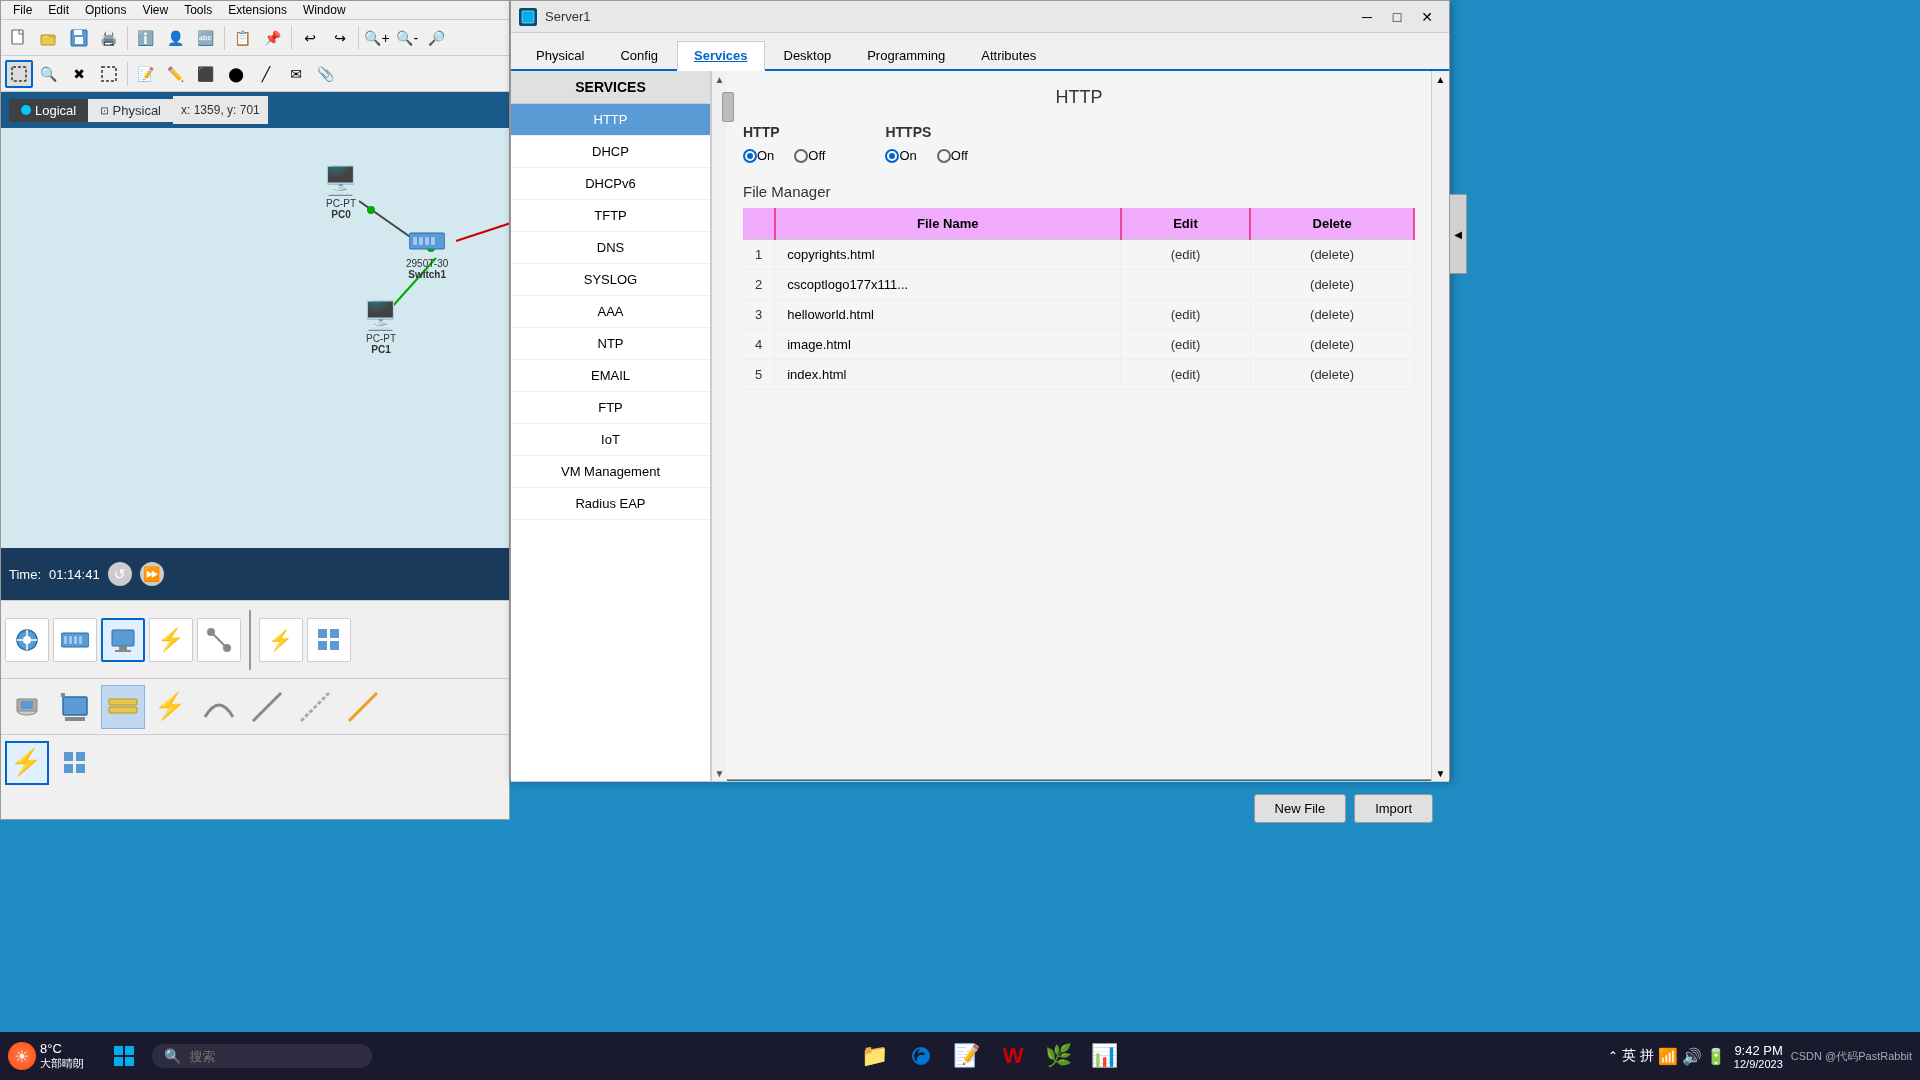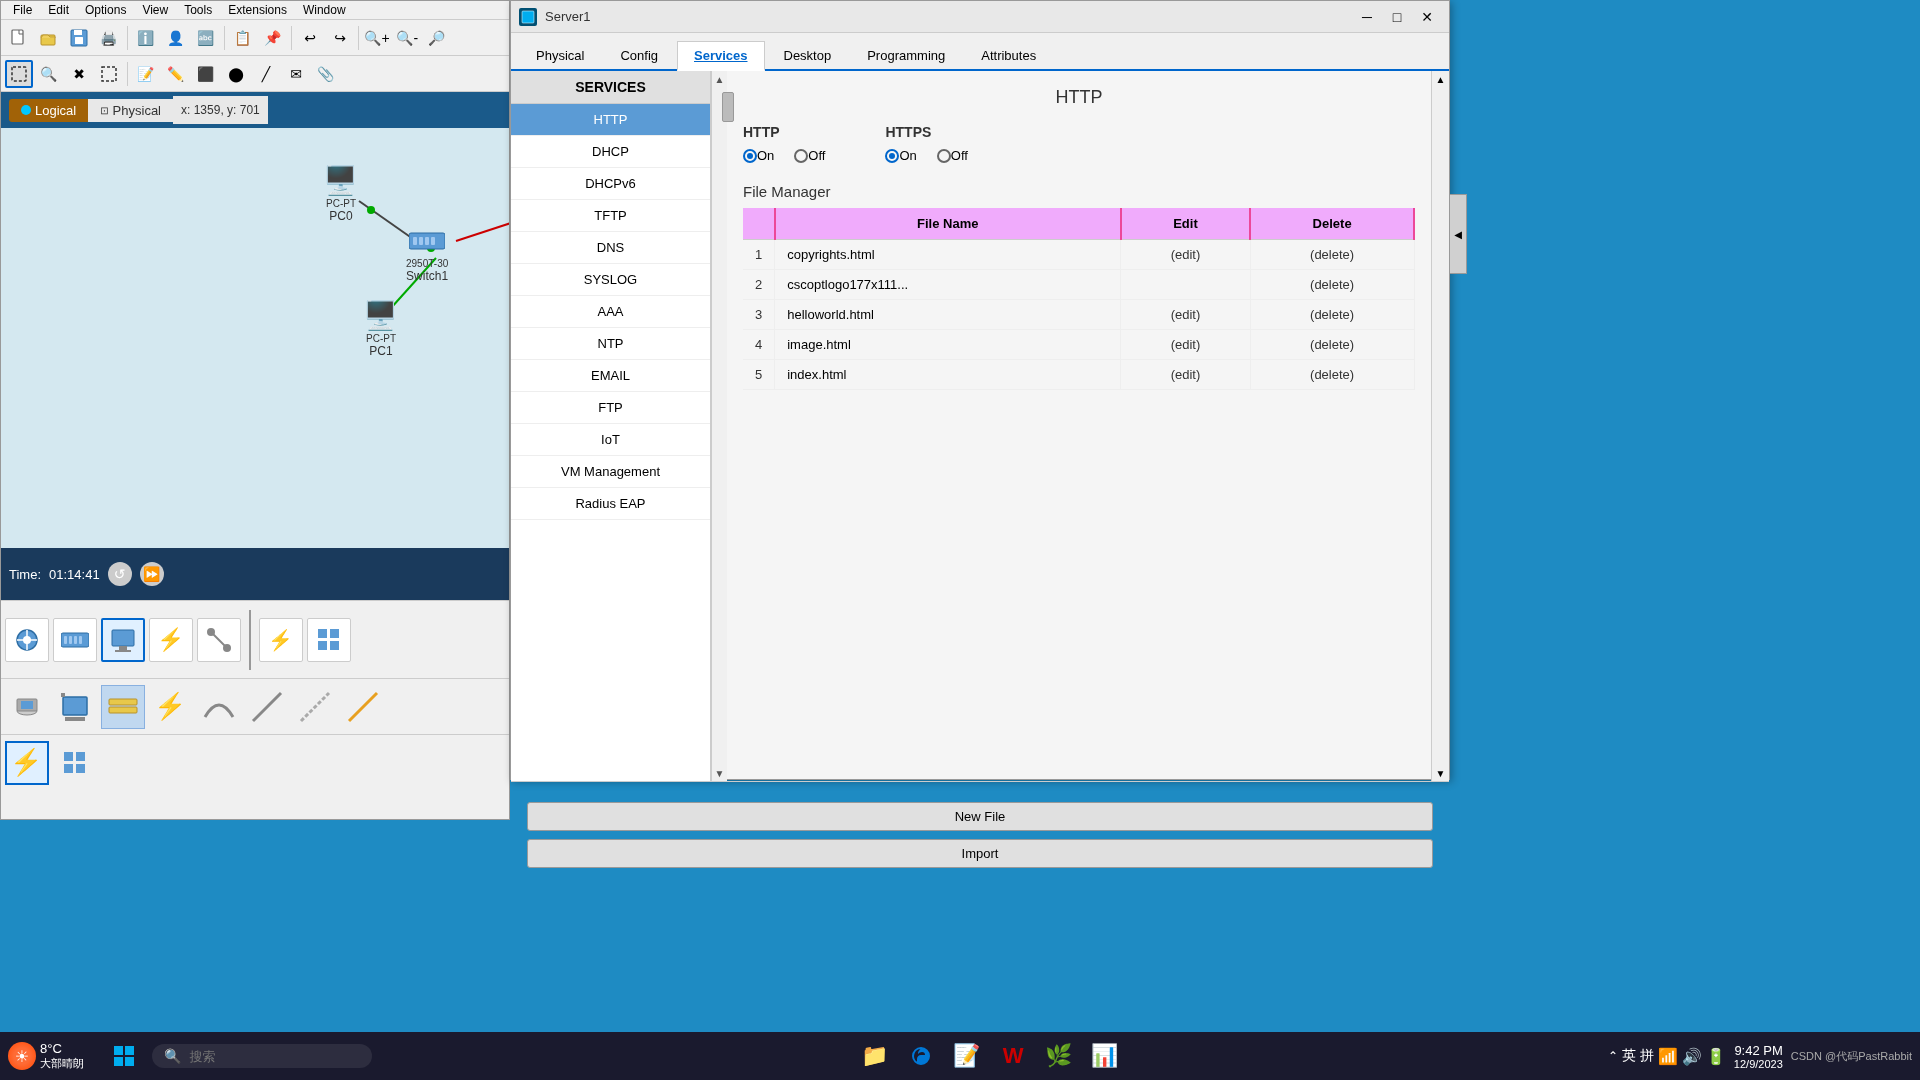--- a/index.html
+++ b/index.html
@@ -29,30 +29,30 @@
     .cpt-titlebar { background: linear-gradient(to bottom, #4a9fd4, #2e6da4); height: 28px; display: flex; align-items: center; padding: 0 8px; gap: 6px; }
     .cpt-title { color: white; font-size: 12px; font-weight: bold; }
     .cpt-logo { width: 16px; height: 16px; background: #005073; border-radius: 2px; display: flex; align-items: center; justify-content: center; }
     .cpt-menubar { background: #f0f0f0; height: 19px; display: flex; align-items: center; padding: 0 4px; border-bottom: 1px solid #ccc; }
     .cpt-menubar span { padding: 2px 8px; font-size: 12px; cursor: pointer; }
     .cpt-toolbar { background: #f0f0f0; height: 36px; display: flex; align-items: center; padding: 2px 4px; gap: 2px; border-bottom: 1px solid #ccc; }
     .tb-btn { width: 28px; height: 28px; display: flex; align-items: center; justify-content: center; cursor: pointer; border: 1px solid transparent; border-radius: 2px; font-size: 14px; }
     .tb-sep { width: 1px; height: 24px; background: #ccc; margin: 0 2px; }
     .cpt-toolbar2 { background: #f0f0f0; height: 36px; display: flex; align-items: center; padding: 2px 4px; gap: 2px; border-bottom: 1px solid #ccc; }
     .view-bar { background: #1a5a8a; height: 36px; display: flex; align-items: center; padding: 4px 8px; gap: 0; }
-    .view-logical { background: #a16207; color: white; padding: 4px 12px; font-size: 13px; display: flex; align-items: center; gap: 4px; cursor: pointer; border-radius: 3px 0 0 3px; }
+    .view-logical { background: #404040; color: white; padding: 4px 12px; font-size: 13px; display: flex; align-items: center; gap: 4px; cursor: pointer; border-radius: 3px 0 0 3px; }
     .view-logical .dot { width: 10px; height: 10px; background: #00c8ff; border-radius: 50%; }
     .view-physical { background: #e8e8e8; color: #333; padding: 4px 12px; font-size: 13px; display: flex; align-items: center; gap: 4px; cursor: pointer; }
     .view-physical .icon { font-size: 10px; }
     .coord-display { color: #333; font-size: 12px; padding: 0 8px; background: #e8e8e8; height: 100%; display: flex; align-items: center; }
     .canvas-area { background: #d4e8f0; flex: 1; position: relative; overflow: hidden; }
     .network-device { position: absolute; display: flex; flex-direction: column; align-items: center; cursor: pointer; }
     .device-icon { width: 40px; height: 35px; display: flex; align-items: center; justify-content: center; }
     .device-label { font-size: 10px; text-align: center; color: #333; font-weight: normal; }
-    .device-sublabel { font-size: 12px; color: #333; }
+    .device-sublabel { font-size: 10px; color: #333; font-weight: bold; }
     .cpt-bottom { background: #1a3a5c; height: 52px; display: flex; align-items: center; padding: 0 8px; }
     .time-info { color: white; font-size: 13px; display: flex; align-items: center; gap: 8px; }
     .play-btn { width: 24px; height: 24px; background: #ccc; border-radius: 50%; display: flex; align-items: center; justify-content: center; cursor: pointer; font-size: 14px; }
     .cpt-device-bar { background: #f0f0f0; height: 78px; display: flex; align-items: center; padding: 4px; gap: 4px; border-top: 1px solid #ccc; }
     .dev-category { width: 44px; height: 44px; display: flex; align-items: center; justify-content: center; border: 1px solid #ccc; cursor: pointer; background: white; border-radius: 2px; font-size: 20px; }
     .dev-category.active { border: 2px solid #0066cc; background: #e0f0ff; }
     .dev-sep { width: 2px; height: 60px; background: #999; margin: 0 4px; }
     .cpt-device-bar2 { background: #f0f0f0; height: 56px; display: flex; align-items: center; padding: 4px; gap: 4px; border-top: 1px solid #ccc; }
     .dev-item { width: 44px; height: 44px; display: flex; align-items: center; justify-content: center; cursor: pointer; border: 1px solid transparent; }
 
@@ -82,21 +82,21 @@
     .radio-option { display: flex; align-items: center; gap: 0; cursor: pointer; font-size: 13px; }
     .radio-circle { width: 14px; height: 14px; border-radius: 50%; border: 2px solid #666; display: flex; align-items: center; justify-content: center; }
     .radio-circle.checked { border-color: #0066cc; }
     .radio-circle.checked::after { content: ''; width: 6px; height: 6px; background: #0066cc; border-radius: 50%; display: block; }
     .file-manager-title { font-size: 15px; font-weight: normal; margin-bottom: 8px; color: #333; }
     .file-table { width: 100%; border-collapse: collapse; }
     .file-table th { text-align: center; padding: 8px 12px; border-bottom: 1px solid #ccc; border-right: 2px solid #ec4899; background: #f0abfc; font-size: 13px; }
     .file-table td { padding: 7px 12px; border-bottom: 1px solid #eee; border-right: 1px solid #eee; font-size: 13px; }
     .file-table td.edit-col, .file-table td.delete-col { text-align: center; color: #333; cursor: pointer; }
     .file-num { color: #333; }
-    .bottom-actions { display: flex; justify-content: flex-end; gap: 8px; padding: 20px 16px; border-top: 1px solid #ccc; flex-direction: column; }
+    .bottom-actions { display: flex; justify-content: flex-end; gap: 8px; padding: 12px 16px; border-top: 1px solid #ccc; }
     .action-btn { padding: 6px 20px; background: #e0e0e0; border: 1px solid #999; border-radius: 3px; cursor: pointer; font-size: 13px; }
     .top-checkbox { display: flex; align-items: center; gap: 6px; padding: 8px 16px; border-top: 1px solid #ccc; font-size: 13px; }
     .checkbox-box { width: 14px; height: 14px; border: 2px solid #666; display: flex; align-items: center; justify-content: center; }
     
     
     .pc-icon { font-size: 28px; }
     .switch-icon { font-size: 24px; }
 
     
     .list-scrollbar { width: 16px; border-left: 1px solid #ccc; background: #f0f0f0; display: flex; flex-direction: column; align-items: center; }

